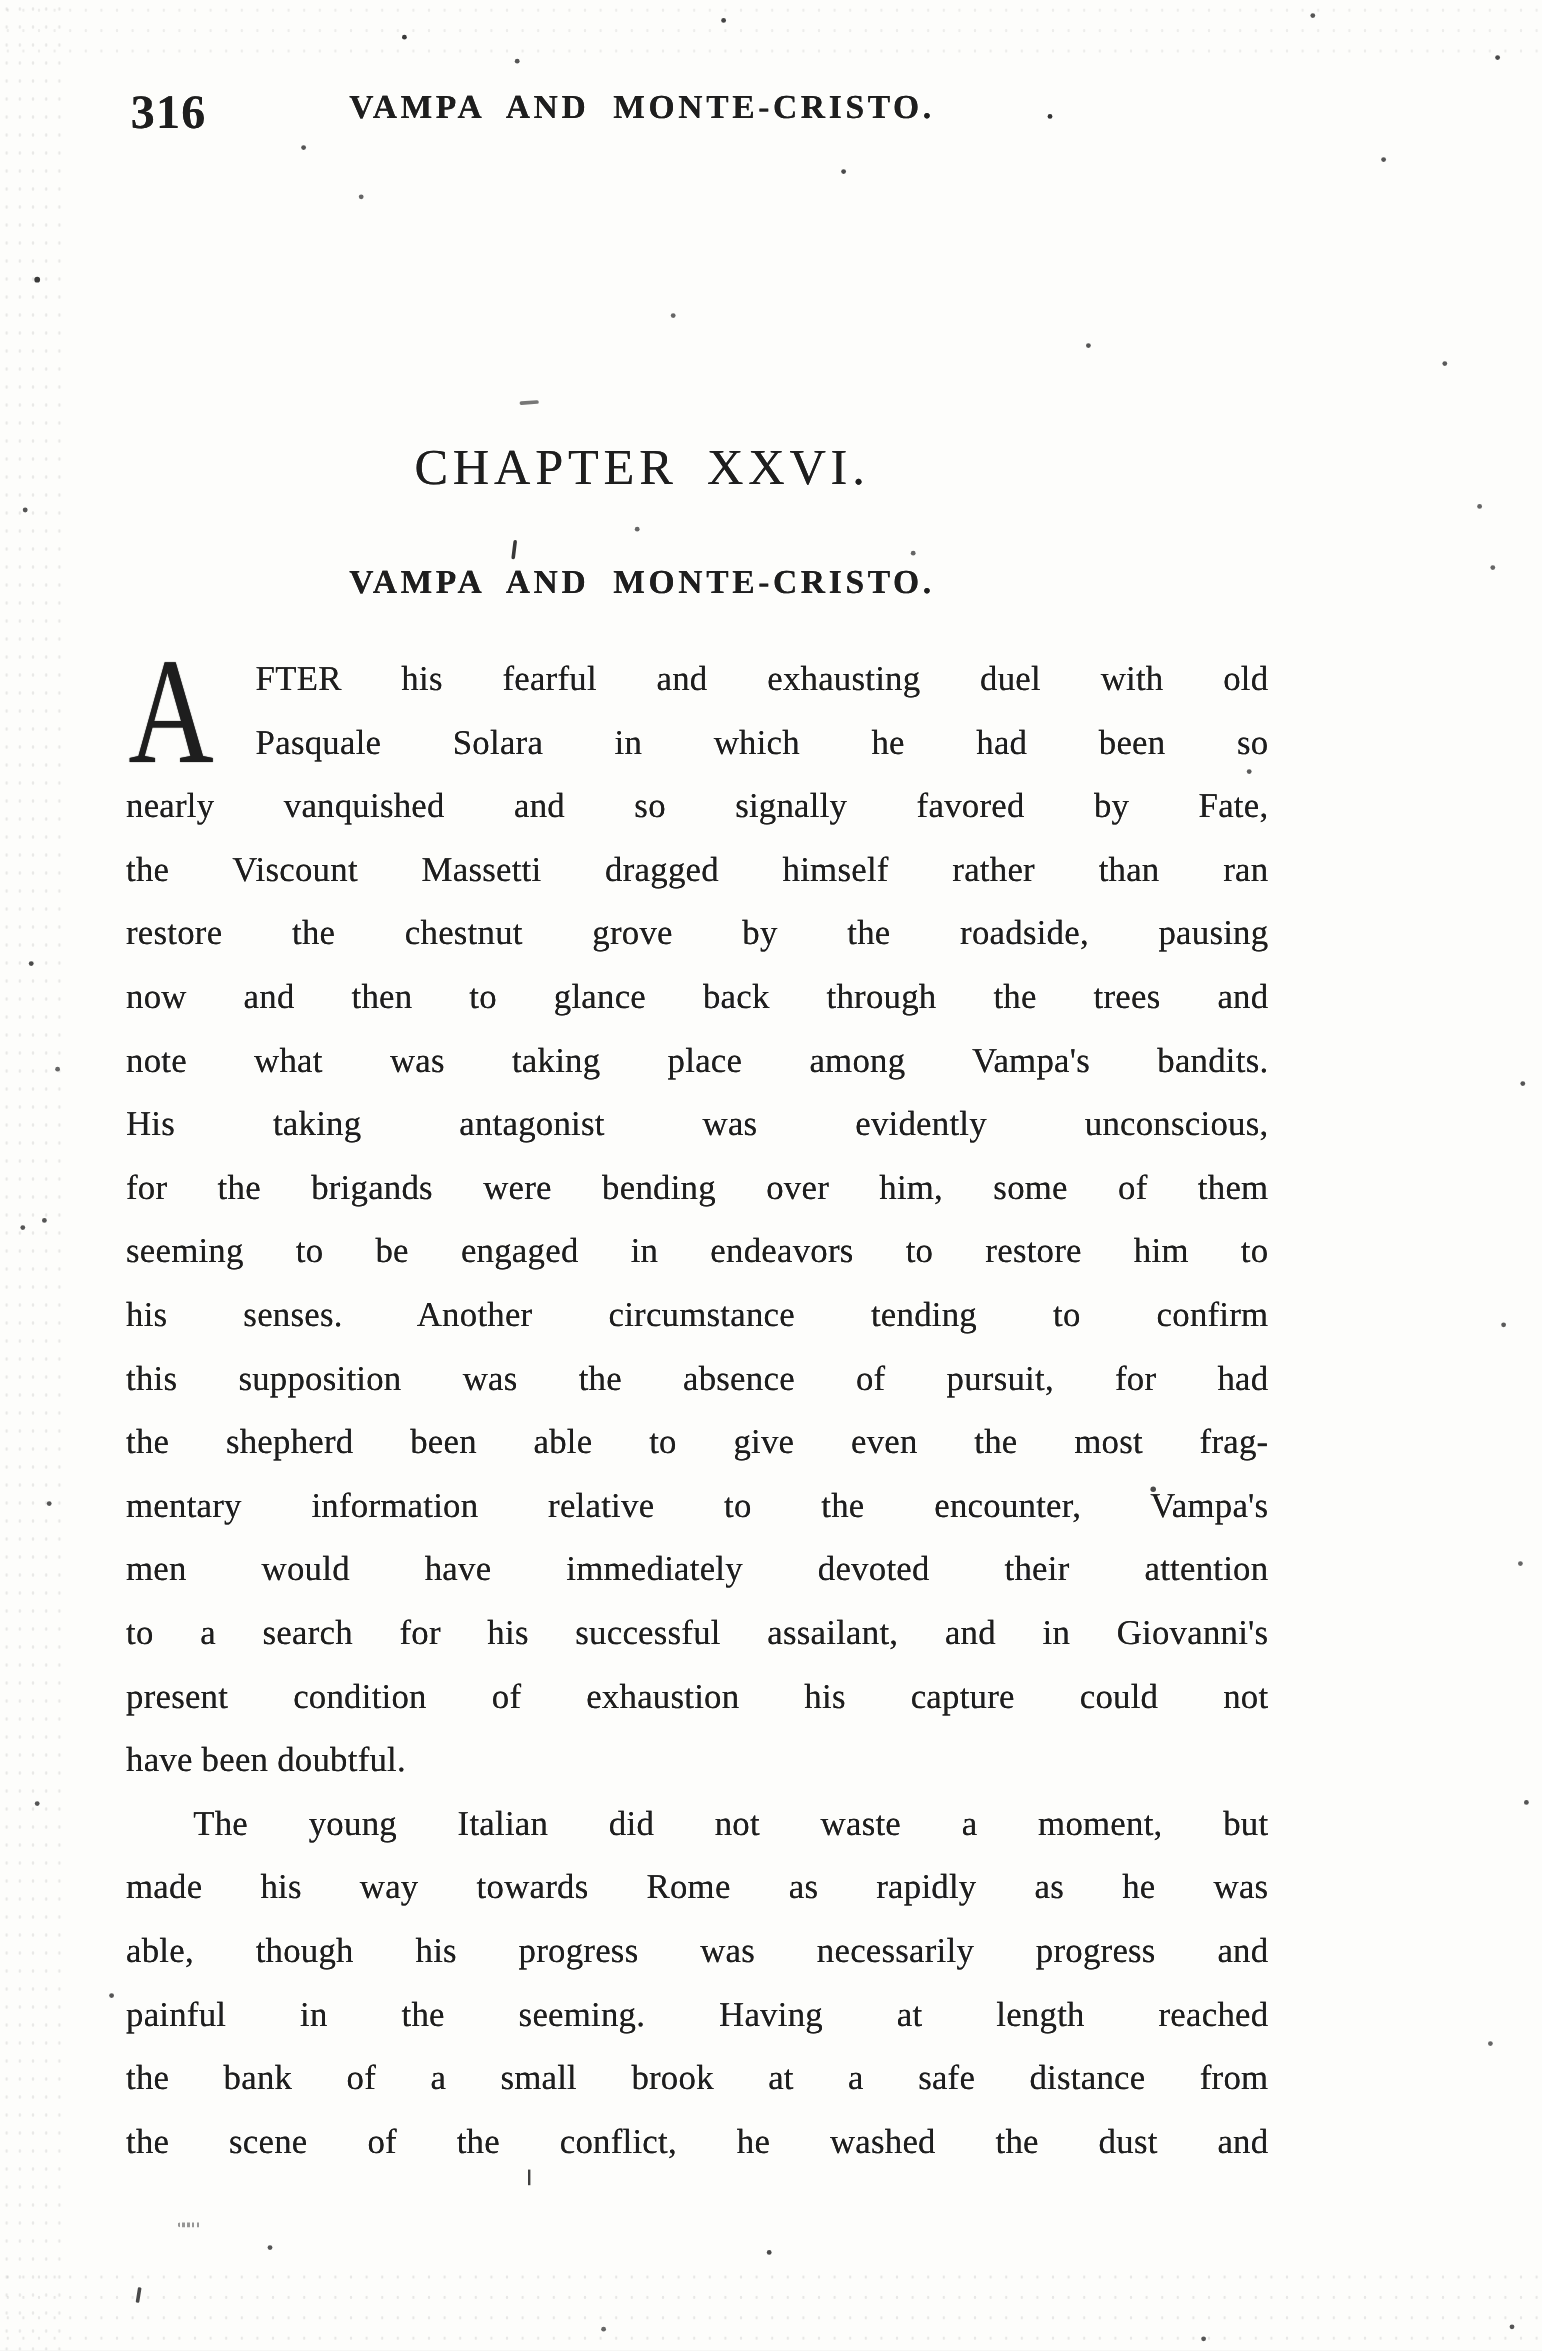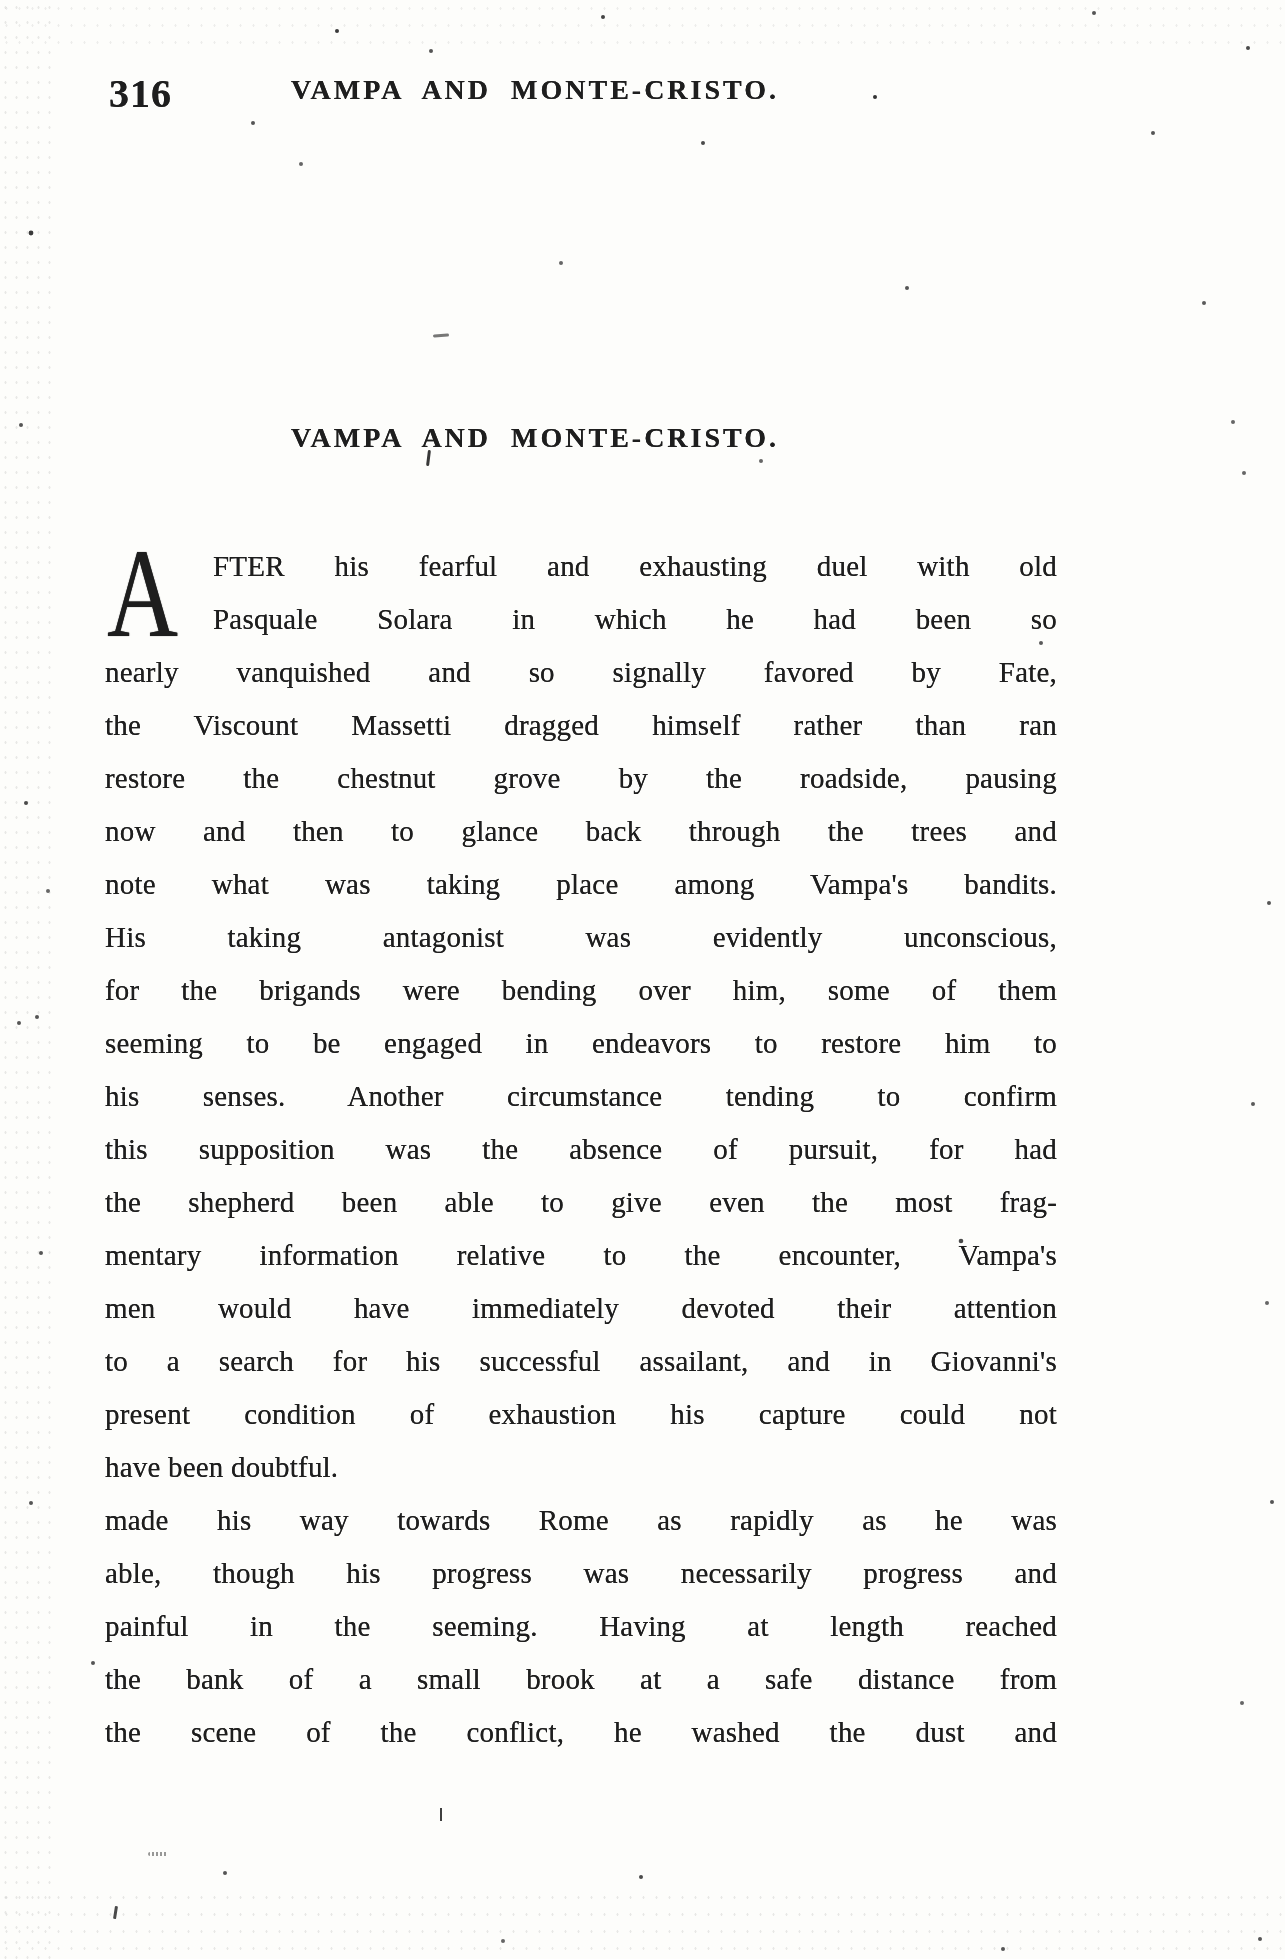--- a/index.html
+++ b/index.html
@@ -101,20 +101,21 @@
   <div class="mark mark-tick"></div>
   <div class="mark mark-squiggle"></div>
   <div class="mark mark-k"></div>
 
   <div class="pageheader textink">
     <span class="pagenum">316</span>
     <span class="runhead">VAMPA AND MONTE-CRISTO.</span>
   </div>
 
   <div class="chapterhead textink">
+    <div class="chtitle">CHAPTER XXVI.</div>
     <div class="chsub">VAMPA AND MONTE-CRISTO.</div>
   </div>
 
   <div class="bodytext textink">
     <div class="para">
       <div class="opening">
         <span class="dropcap">A</span>
         <div>
             <div class="tline">FTER his fearful and exhausting duel with old</div>
             <div class="tline">Pasquale Solara in which he had been so</div>
@@ -134,20 +135,21 @@
           <div class="tline">the shepherd been able to give even the most frag-</div>
           <div class="tline">mentary information relative to the encounter, Vampa's</div>
           <div class="tline">men would have immediately devoted their attention</div>
           <div class="tline">to a search for his successful assailant, and in Giovanni's</div>
           <div class="tline">present condition of exhaustion his capture could not</div>
           <div class="tline endline">have been doubtful.</div>
         </div>
     </div>
     <div class="para">
       <div>
+          <div class="tline indent">The young Italian did not waste a moment, but</div>
           <div class="tline">made his way towards Rome as rapidly as he was</div>
           <div class="tline">able, though his progress was necessarily progress and</div>
           <div class="tline">painful in the seeming. Having at length reached</div>
           <div class="tline">the bank of a small brook at a safe distance from</div>
           <div class="tline">the scene of the conflict, he washed the dust and</div>
         </div>
     </div>
   </div>
 
 </div>

